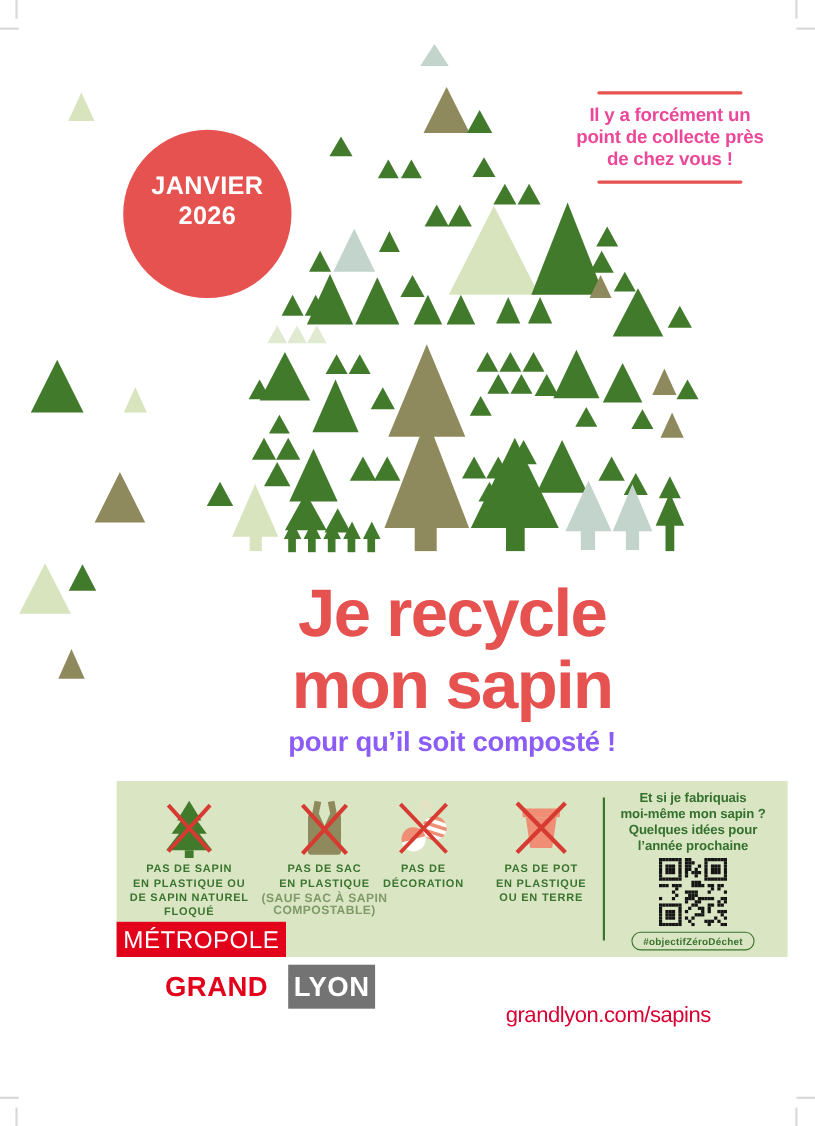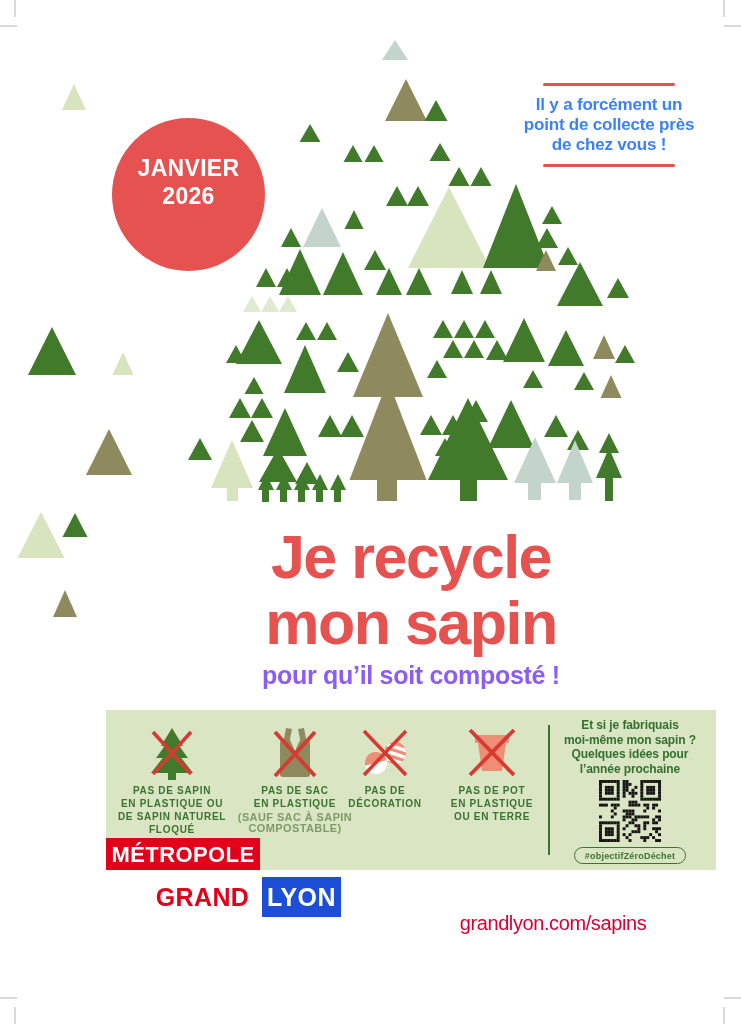--- a/index.html
+++ b/index.html
@@ -12,21 +12,21 @@
   .forest-svg { position:absolute; left:0; top:0; width:741px; height:1024px; pointer-events:none; }
 
   .badge {
     position:absolute; left:112px; top:118px; width:153px; height:153px;
     border-radius:50%; background:#E5524F; color:#ffffff; font-weight:bold;
     text-align:center; font-size:23px; line-height:28px; padding-top:36px;
     box-sizing:border-box; letter-spacing:0.3px;
   }
 
   .collect-note { position:absolute; left:509px; top:83px; width:200px; text-align:center;
-    color:#3b82f6; font-weight:bold; font-size:17px; line-height:20px; letter-spacing:-0.2px; }
+    color:#ec4899; font-weight:bold; font-size:17px; line-height:20px; letter-spacing:-0.2px; }
   .rule-line { width:132px; height:3px; background:#E5524F; margin:0 auto; border-radius:2px; }
   .collect-note .txt-wrap { margin:9px 0; }
 
   .title { position:absolute; left:81px; top:524px; width:660px; text-align:center;
     color:#E5524F; font-weight:bold; font-size:61px; line-height:66px; letter-spacing:-1.5px; }
   .subtitle { position:absolute; left:81px; top:661px; width:660px; text-align:center;
     color:#8b5cf6; font-weight:bold; font-size:25px; letter-spacing:-0.3px; }
 
   .banner { position:absolute; left:106px; top:710px; width:610px; height:160px; background:#DAE5C4; }
   .rule-col { position:absolute; top:12px; width:124px; text-align:center; }
@@ -35,24 +35,24 @@
   .rule-sub { color:#7E9A67; font-weight:bold; font-size:11px; line-height:10.5px; letter-spacing:0.4px; margin-top:2px; }
   .col-1 { left:4px; } .col-2 { left:127px; } .col-3 { left:217px; } .col-4 { left:324px; }
   .divider { position:absolute; left:442px; top:15px; width:2px; height:130px; background:#3A742E; }
   .diy { position:absolute; left:454px; top:8px; width:140px; text-align:center; }
   .diy-heading { color:#33702D; font-weight:bold; font-size:12px; line-height:14.5px; letter-spacing:-0.1px; }
   .qr { display:block; margin:4px auto 0; }
   .pill { display:inline-block; margin-top:5px; border:1.5px solid #3A742E; border-radius:10px;
     padding:3px 10px 2px; color:#3A742E; font-weight:bold; font-size:9px; letter-spacing:0.2px; }
 
   .metropole-bar { position:absolute; left:106px; top:838px; width:154px; height:32px; background:#E2001A;
-    color:#fff; font-weight:bold; font-size:22px; line-height:33px; text-align:center; letter-spacing:0.4px; }
+    color:#fff; font-weight:normal; font-size:22px; line-height:33px; text-align:center; letter-spacing:0.4px; }
   .grand { position:absolute; left:150px; top:877px; width:105px; height:40px; line-height:41px;
-    text-align:center; color:#E2001A; font-weight:bold; font-size:25px; letter-spacing:0.4px; }
-  .lyon-box { position:absolute; left:262px; top:877px; width:79px; height:40px; background:#1d4ed8;
+    text-align:left; color:#E2001A; font-weight:bold; font-size:25px; letter-spacing:0.4px; }
+  .lyon-box { position:absolute; left:262px; top:877px; width:79px; height:40px; background:#737373;
     color:#fff; font-weight:bold; font-size:25px; line-height:41px; text-align:center; letter-spacing:0.4px; }
 
   .url { position:absolute; left:423px; top:912px; width:260px; text-align:center;
     color:#D80032; font-weight:normal; font-size:20px; letter-spacing:-0.4px; }
 </style>
 </head>
 <body>
 
 <div class="poster">
 

